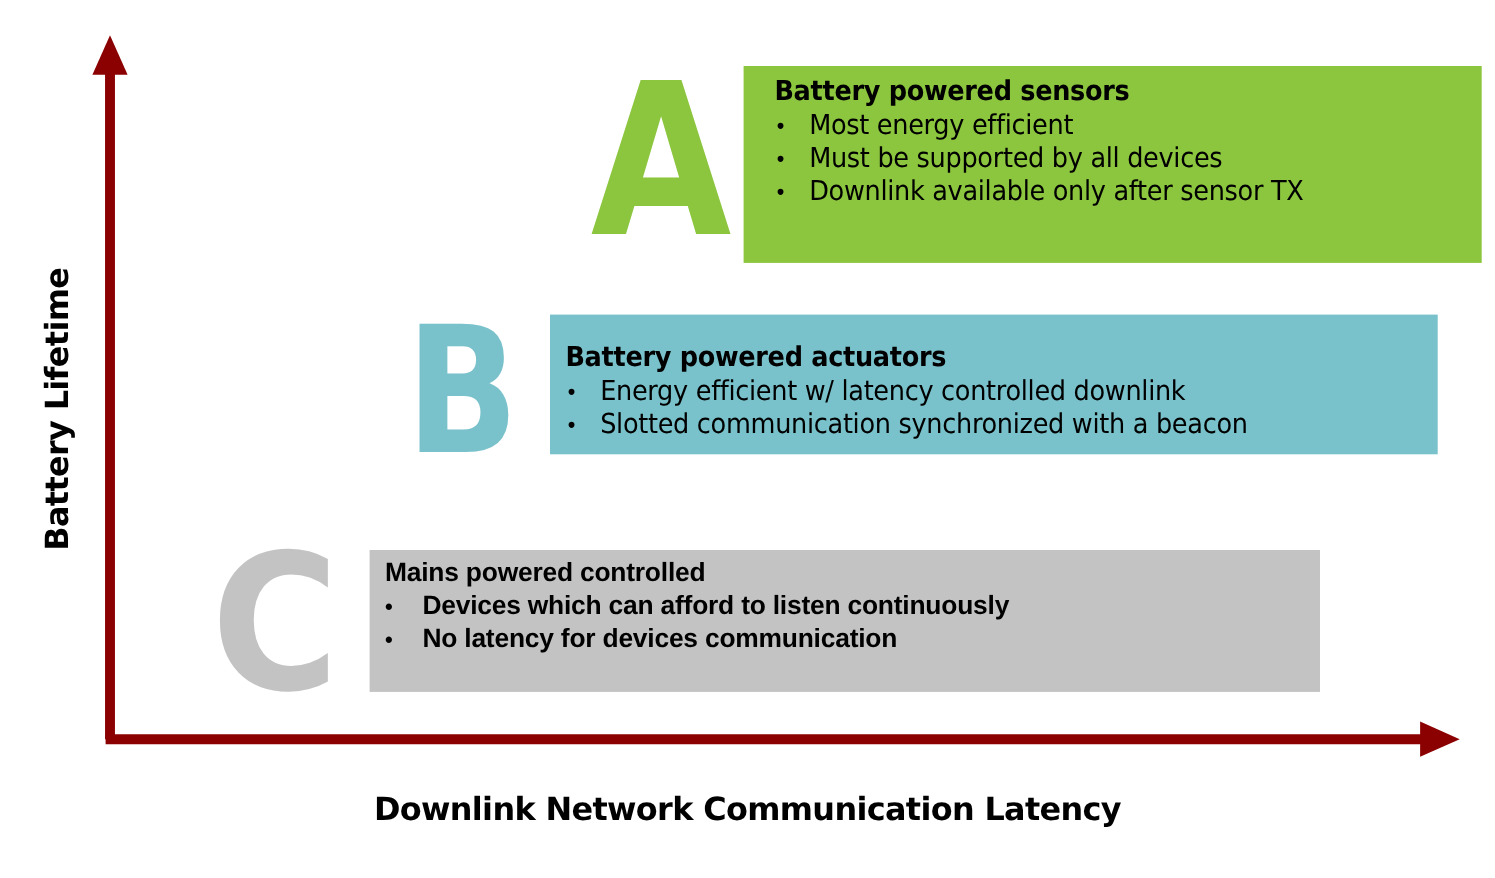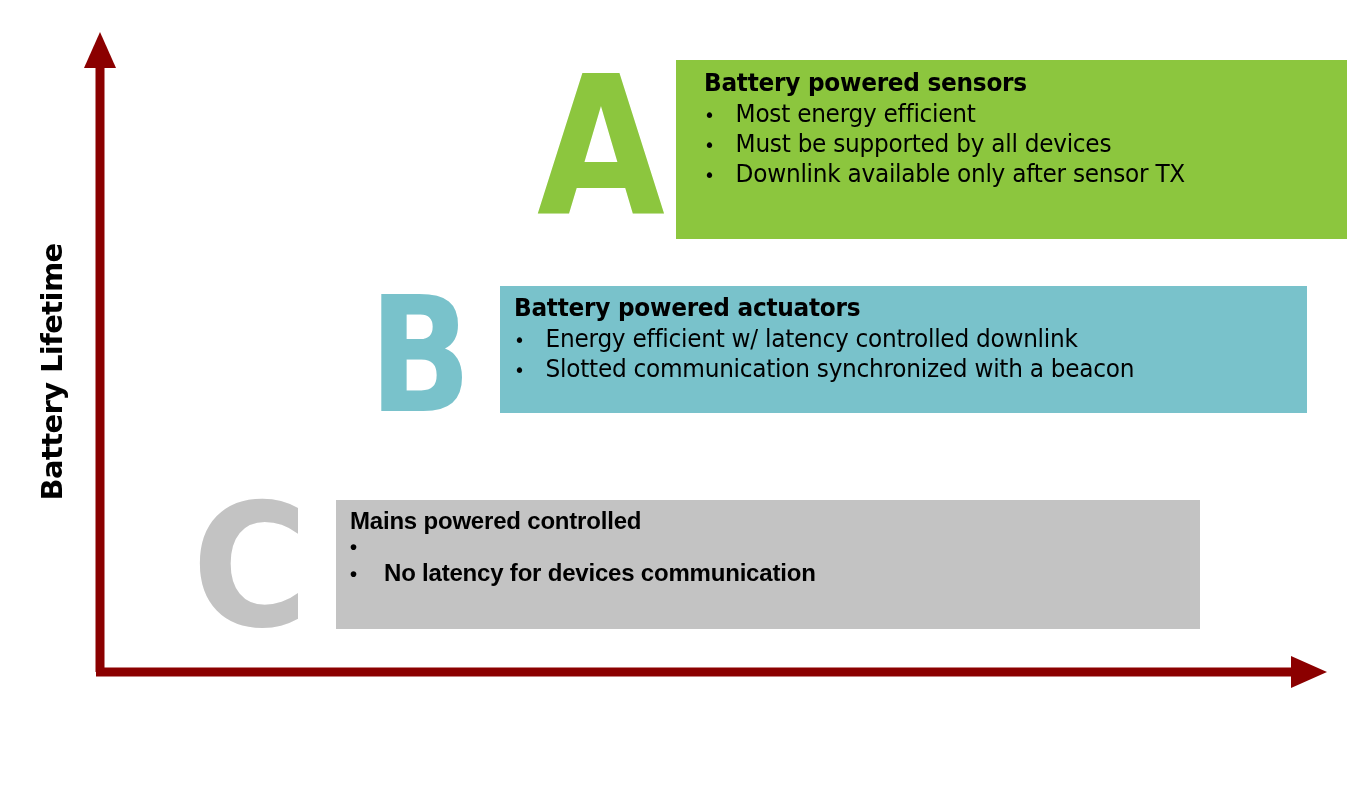--- a/index.html
+++ b/index.html
@@ -101,21 +101,21 @@
     height: 179px;
     background: #8CC63E;
     padding: 8px 0 0 28px;
   }
   #box-b {
     left: 500px;
     top: 286px;
     width: 807px;
     height: 127px;
     background: #79C2CB;
-    padding: 7px 0 0 14px;
+    padding: 24px 0 0 14px;
   }
   #box-c {
     left: 336px;
     top: 500px;
     width: 864px;
     height: 129px;
     background: #C3C3C3;
     padding: 7px 0 0 14px;
   }
 
@@ -187,20 +187,21 @@
     <line x1="100" y1="672" x2="100" y2="55" stroke="#8B0000" stroke-width="9"></line>
 
     <polygon points="100,32 84,68 116,68" fill="#8B0000"></polygon>
 
     <line x1="96" y1="672" x2="1300" y2="672" stroke="#8B0000" stroke-width="9"></line>
 
     <polygon points="1327,672 1291,656 1291,688" fill="#8B0000"></polygon>
   </svg>
 
   <div class="y-axis-title">Battery Lifetime</div>
+  <div class="x-axis-title">Downlink Network Communication Latency</div>
 
   <div class="tier-letter" id="letter-a">A</div>
 
   <div class="tier-box cond" id="box-a">
     <div class="tier-heading">Battery powered sensors</div>
     <div class="bullet-row">
       <span class="bullet-mark">•</span>
       <span class="bullet-text">Most energy efficient</span>
     </div>
     <div class="bullet-row">
@@ -226,20 +227,21 @@
       <span class="bullet-text">Slotted communication synchronized with a beacon</span>
     </div>
   </div>
 
   <div class="tier-letter" id="letter-c">C</div>
 
   <div class="tier-box wide" id="box-c">
     <div class="tier-heading">Mains powered controlled</div>
     <div class="bullet-row">
       <span class="bullet-mark">•</span>
+      <span class="bullet-text">Devices which can afford to listen continuously</span>
     </div>
     <div class="bullet-row">
       <span class="bullet-mark">•</span>
       <span class="bullet-text">No latency for devices communication</span>
     </div>
   </div>
 
 </div>
 
 </body></html>

